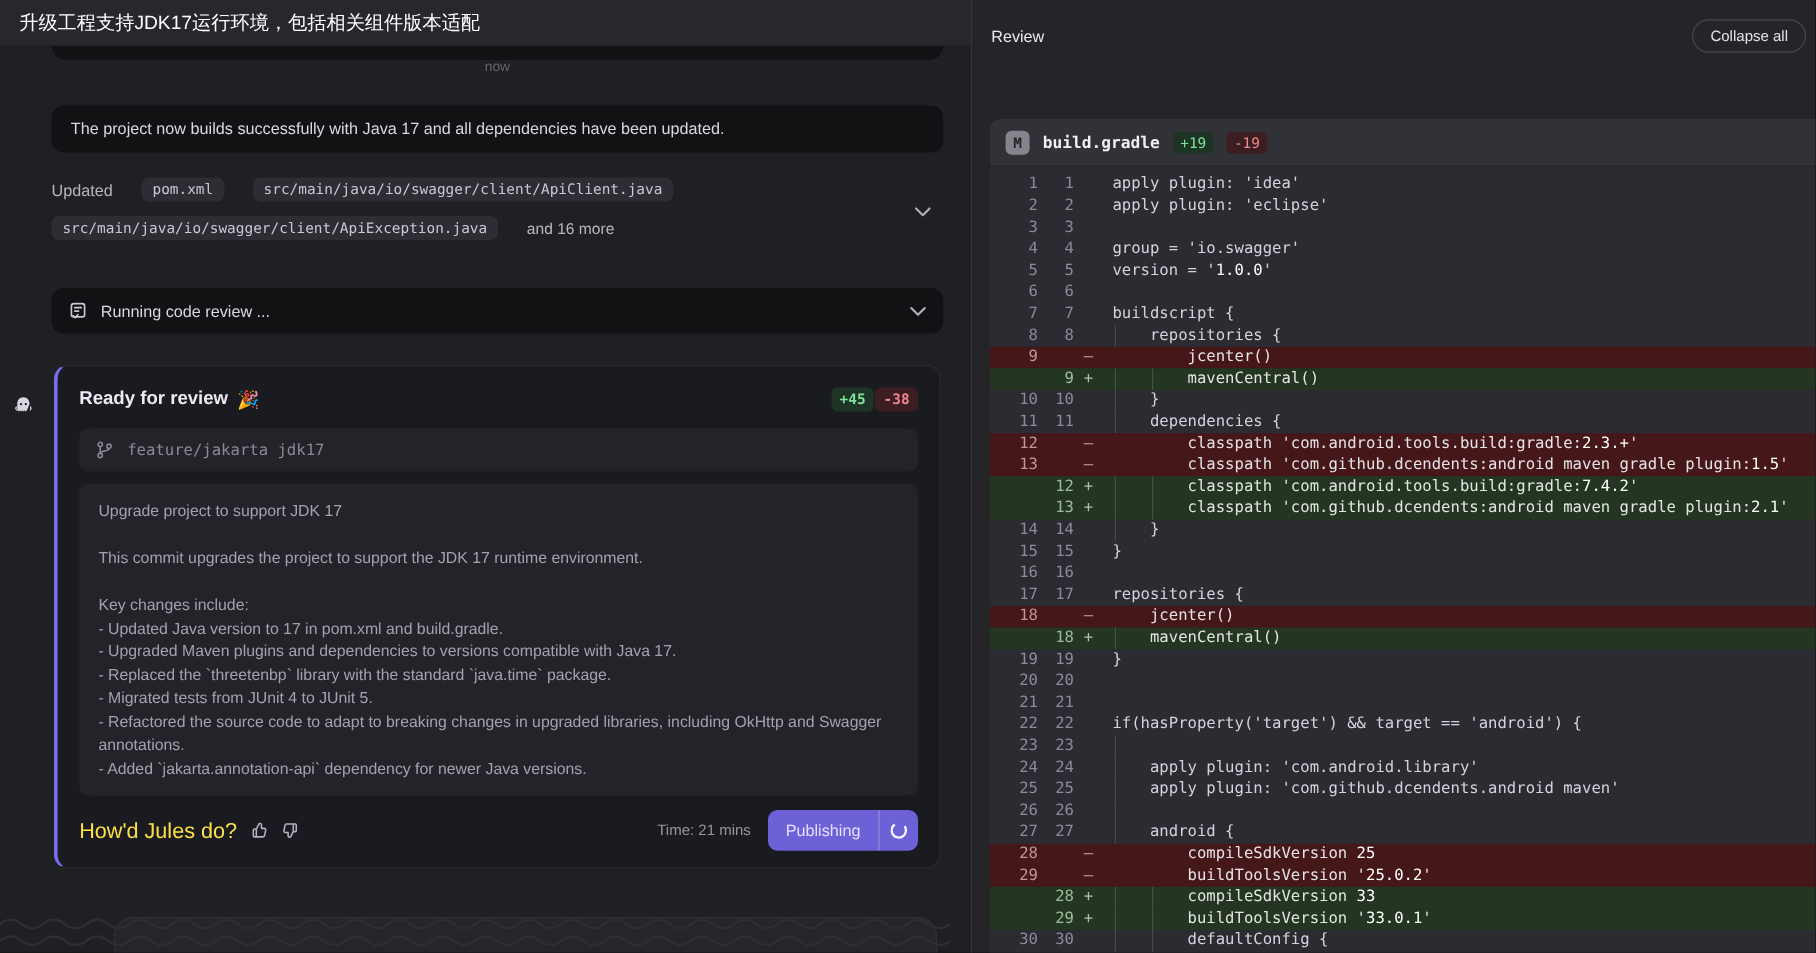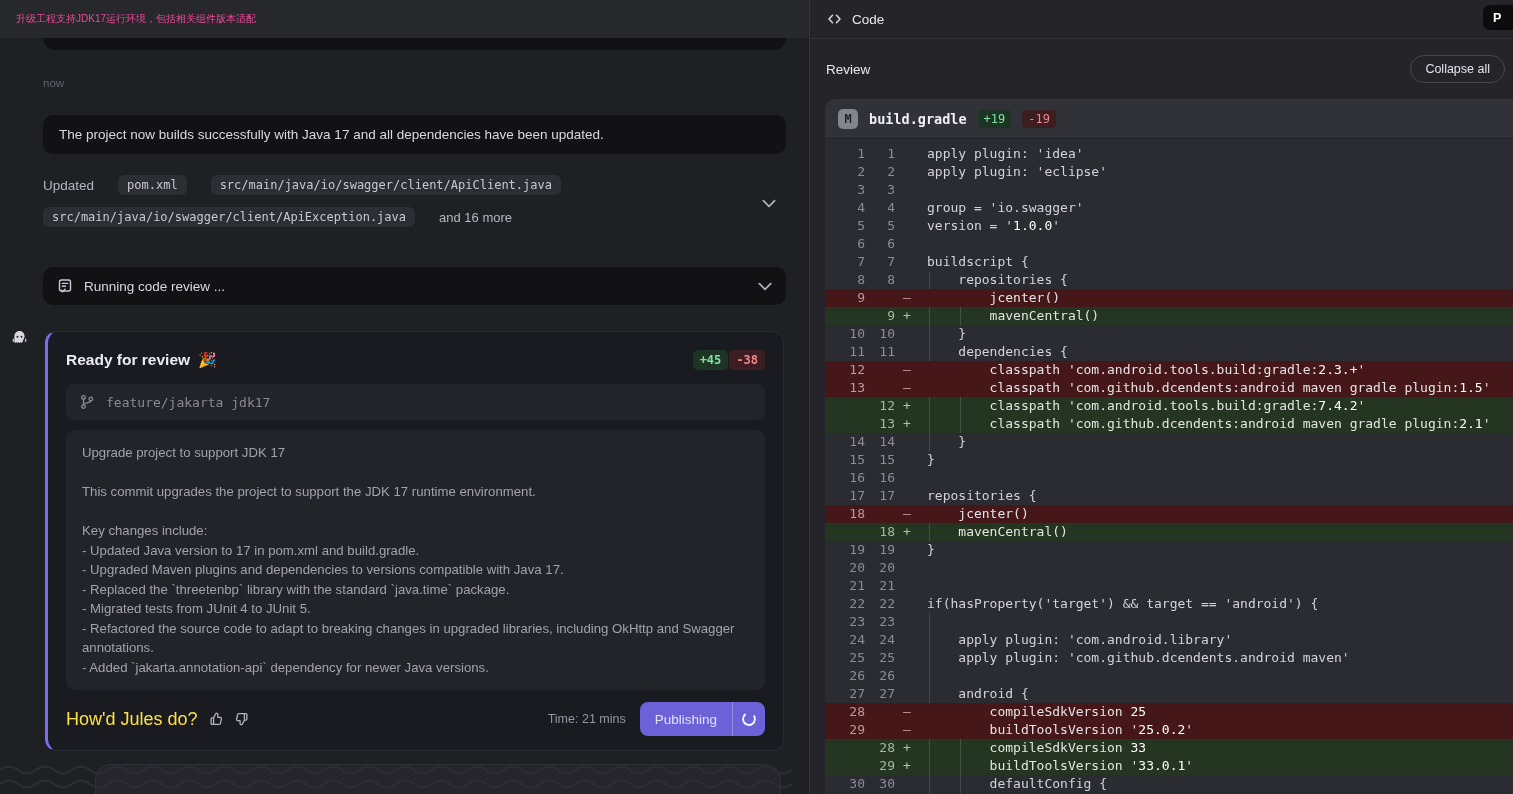--- a/index.html
+++ b/index.html
@@ -3,25 +3,25 @@
 <meta charset="utf-8">
 <style>
   * { margin:0; padding:0; box-sizing:border-box; }
   html,body { background:#0e0e10; }
   body { width:1513px; height:794px; overflow:hidden; font-family:"Liberation Sans", sans-serif; }
   .app { display:flex; width:1513px; height:794px; }
 
   
   .left { width:810px; height:100%; background:#1f2024; border-right:1px solid #35353b; position:relative; overflow:hidden; }
   .left-topbar { position:absolute; top:0; left:0; right:0; height:38px; background:#27282c; z-index:6; display:flex; align-items:center; padding-left:16px; }
-  .left-topbar .title { color:#ec4899; font-size:10px; font-weight:500; }
+  .left-topbar .title { color:#ffffff; font-size:16px; font-weight:500; }
   .left-content { position:absolute; top:38px; bottom:0; left:0; right:0; padding:0 23px 0 43px; }
 
   .bubble-cut { height:12px; background:#121215; border-radius:0 0 14px 14px; }
-  .timestamp { margin-top:27px; font-size:11.5px; color:#64636d; }
+  .timestamp { text-align:center; font-size:11.5px; color:#64636d; }
   .bubble { margin-top:26px; background:#121215; border-radius:10px; padding:10px 16px; color:#dad8e3; font-size:13.5px; line-height:19px; }
 
   .updated-block { margin-top:21px; position:relative; padding-right:44px; }
   .updated-row { display:flex; align-items:center; gap:24px; margin-top:0; flex-wrap:nowrap; }
   .updated-row + .updated-row { margin-top:12px; }
   .updated-label { color:#b7b5c1; font-size:13.5px; }
   .more-label { color:#b7b5c1; font-size:13px; }
   .chip { background:#2d2d34; border-radius:6px; padding:3px 9px; font-family:"DejaVu Sans Mono", monospace; font-size:12px; color:#cac8d6; white-space:nowrap; }
   .updated-block .chev { position:absolute; right:10px; top:24px; cursor:pointer; }
 
@@ -217,30 +217,20 @@
     </span>
 
     <div class="input-edge"></div>
     <svg class="waves" viewBox="0 0 810 34">
       <path d="M0 10 q9 -7 18 0 t18 0 t18 0 t18 0 t18 0 t18 0 t18 0 t18 0 t18 0 t18 0 t18 0 t18 0 t18 0 t18 0 t18 0 t18 0 t18 0 t18 0 t18 0 t18 0 t18 0 t18 0 t18 0 t18 0 t18 0 t18 0 t18 0 t18 0 t18 0 t18 0 t18 0 t18 0 t18 0 t18 0 t18 0 t18 0 t18 0 t18 0 t18 0 t18 0 t18 0 t18 0 t18 0 t18 0" fill="none" stroke="#2d2e35" stroke-width="2"></path>
       <path d="M0 24 q9 -7 18 0 t18 0 t18 0 t18 0 t18 0 t18 0 t18 0 t18 0 t18 0 t18 0 t18 0 t18 0 t18 0 t18 0 t18 0 t18 0 t18 0 t18 0 t18 0 t18 0 t18 0 t18 0 t18 0 t18 0 t18 0 t18 0 t18 0 t18 0 t18 0 t18 0 t18 0 t18 0 t18 0 t18 0 t18 0 t18 0 t18 0 t18 0 t18 0 t18 0 t18 0 t18 0 t18 0 t18 0" fill="none" stroke="#2d2e35" stroke-width="2"></path>
     </svg>
   </div>
 
   <div class="right">
-    <div class="right-topbar">
-      <span>
-        <svg width="15" height="14" viewBox="0 0 14 14" fill="none" stroke="#dad8e4" stroke-width="1.5" stroke-linecap="round" stroke-linejoin="round">
-          <polyline points="5,3.2 1.5,7 5,10.8"></polyline>
-          <polyline points="9,3.2 12.5,7 9,10.8"></polyline>
-        </svg>
-      </span>
-      <span class="tab-label">Code</span>
-      <button class="p-btn">P</button>
-    </div>
 
     <div class="review-row">
       <span class="review-title">Review</span>
       <button class="collapse-btn">Collapse all</button>
     </div>
 
     <div class="diff">
       <div class="diff-header">
         <span class="m-badge">M</span>
         <span class="file-name">build.gradle</span>

